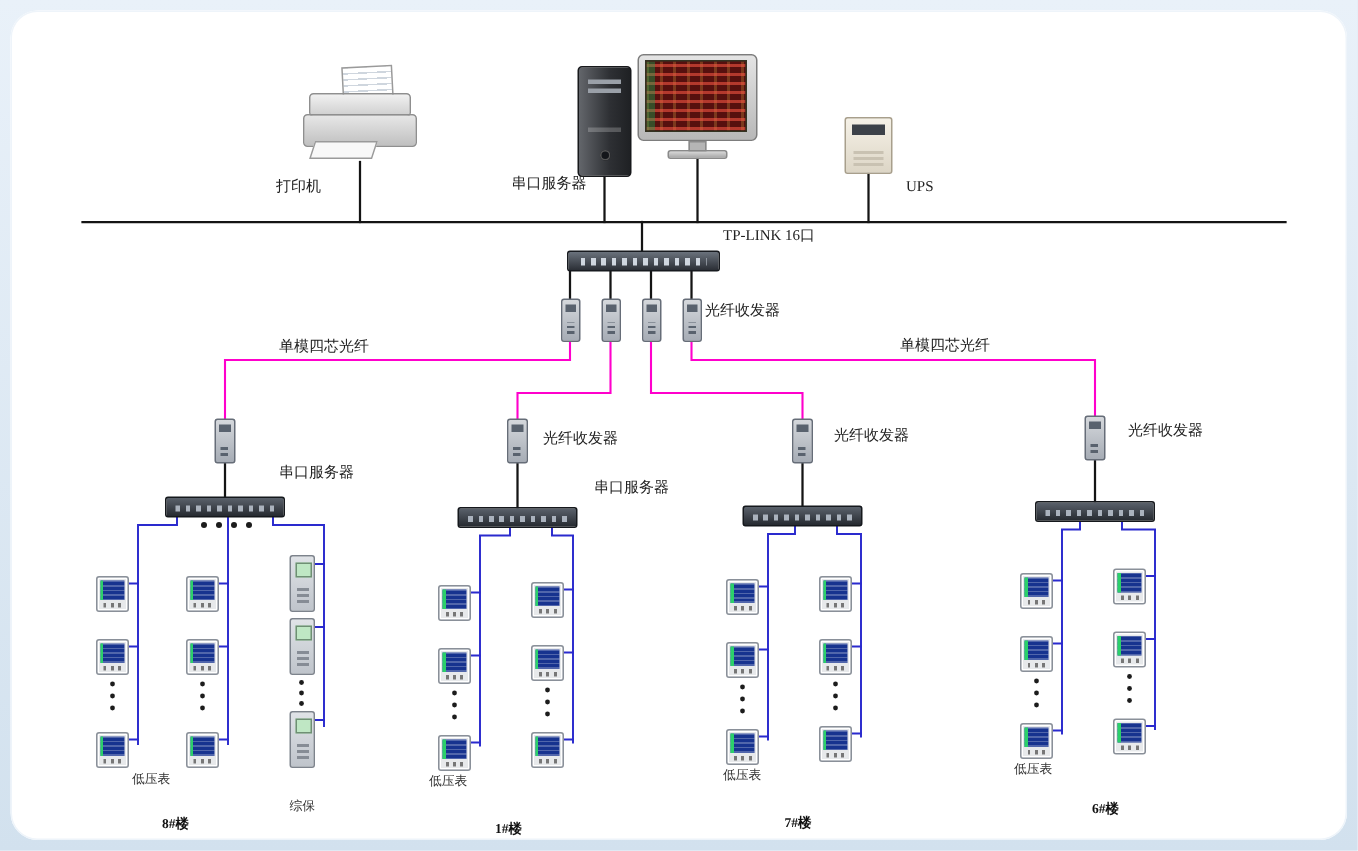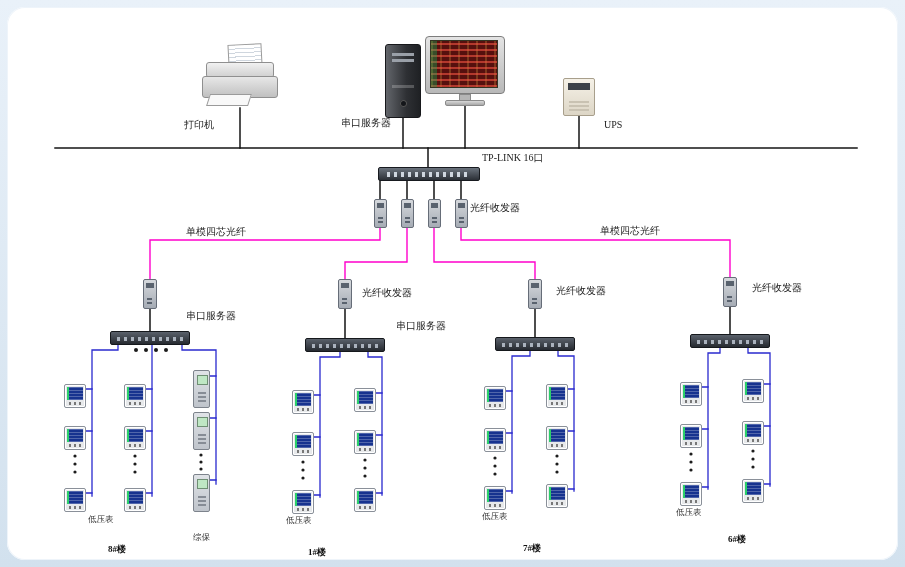--- a/index.html
+++ b/index.html
@@ -240,16 +240,16 @@
   <span class="lbl" style="left:556px;top:285px">光纤收发器</span>
   <span class="lbl" style="left:752px;top:282px">光纤收发器</span>
 
   <span class="lbl sm" style="left:88px;top:515px">低压表</span>
   <span class="lbl sm" style="left:193px;top:533px">综保</span>
   <span class="lbl sm" style="left:286px;top:516px">低压表</span>
   <span class="lbl sm" style="left:482px;top:512px">低压表</span>
   <span class="lbl sm" style="left:676px;top:508px">低压表</span>
 
   <span class="lbl bld" style="left:108px;top:545px">8#楼</span>
-  <span class="lbl bld" style="left:308px;top:548px">1#楼</span>
+  <span class="lbl bld" style="left:330px;top:548px">1#楼</span>
   <span class="lbl bld" style="left:523px;top:544px">7#楼</span>
   <span class="lbl bld" style="left:728px;top:535px">6#楼</span>
 </div>
 
 </body></html>

